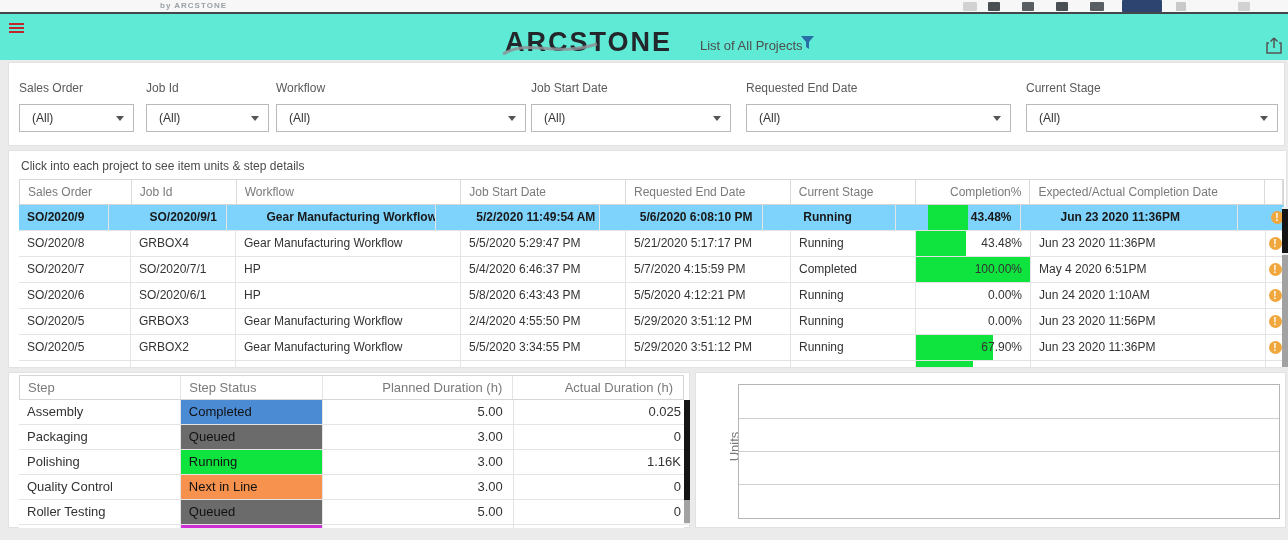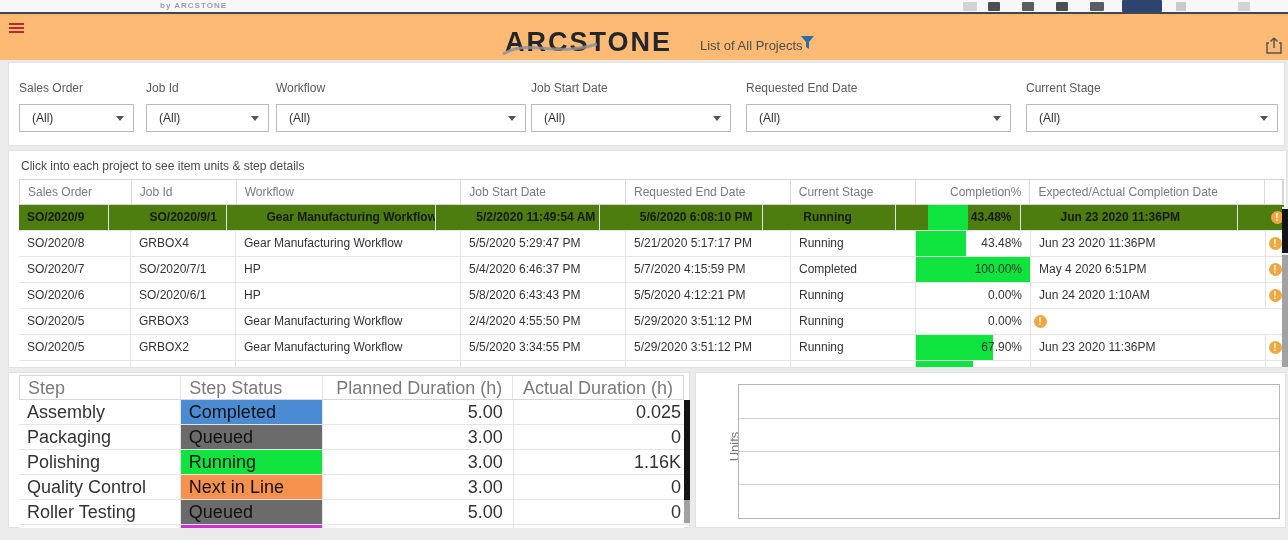--- a/index.html
+++ b/index.html
@@ -5,21 +5,21 @@
   html,body{margin:0;padding:0;background:#dcdcdc;font-family:"Liberation Sans",sans-serif;}
   #screen{position:relative;width:1288px;height:540px;background:#ebebeb;overflow:hidden;color:#333;}
 
   
   .top-strip{position:absolute;left:0;top:0;width:1288px;height:12px;background:#f7f7f7;}
   .brand-tagline{position:absolute;left:160px;top:1px;font-size:8px;font-weight:bold;color:#9aa0a6;letter-spacing:1px;}
   .mini-icon{position:absolute;top:2px;height:9px;border-radius:1px;}
   .strip-divider{position:absolute;left:0;top:12px;width:1288px;height:2px;background:#43474c;}
 
   
-  .app-header{position:absolute;left:0;top:14px;width:1288px;height:46px;background:#fdba74;}
+  .app-header{position:absolute;left:0;top:14px;width:1288px;height:46px;background:#5eead4;}
   .hamburger{position:absolute;left:9px;top:9px;width:15px;height:12px;cursor:pointer;}
   .hamburger span{display:block;height:2px;margin-bottom:2px;}
   .logo{position:absolute;left:505px;top:12px;width:172px;height:32px;}
   .logo-text{font-size:27px;font-weight:bold;letter-spacing:2px;color:#23262b;line-height:32px;}
   .logo-swoosh{position:absolute;left:-4px;top:2px;}
   .page-title{position:absolute;left:700px;top:24px;font-size:13px;color:#4e4e4e;}
   .title-filter-icon{position:absolute;left:801px;top:22px;}
   .export-icon{position:absolute;left:1266px;top:22px;cursor:pointer;}
 
   
@@ -51,21 +51,21 @@
   .warn-badge{display:inline-block;width:13px;height:13px;border-radius:50%;color:#fff;font-size:10px;font-weight:bold;line-height:13px;text-align:center;margin-top:6px;}
   .partial-prow{height:6px;border-bottom:none;}
   .vscroll{position:absolute;width:6px;}
   .vthumb{position:absolute;left:0;width:6px;background:#141414;}
   .vrest{position:absolute;left:0;width:6px;background:#a2a2a2;}
 
   
   .stable{position:absolute;left:10px;top:2px;width:665px;}
   .srow{display:flex;height:25px;box-sizing:border-box;border-bottom:1px solid #e4e4e4;background:#fff;}
   .srow.header{border:1px solid #d6d6d6;color:#7a7a7a;}
-  .scell{box-sizing:border-box;font-size:18px;line-height:24px;border-right:1px solid #e4e4e4;overflow:hidden;white-space:nowrap;}
+  .scell{box-sizing:border-box;font-size:13px;line-height:24px;border-right:1px solid #e4e4e4;overflow:hidden;white-space:nowrap;}
   .s1{width:167px;padding:0 8px;} .s2{width:147px;padding:0;} .s3{width:197px;text-align:right;padding:0 10px;}
   .s4{width:176px;text-align:right;padding:0 3px;border-right:none;}
   .status-chip{display:block;width:100%;height:100%;box-sizing:border-box;padding-left:8px;color:#111;}
   .partial-srow{height:3px;border-bottom:none;}
 
   
   .units-ylabel{position:absolute;left:8px;top:66px;font-size:13px;color:#777;transform:rotate(-90deg);transform-origin:center;width:60px;text-align:center;}
   .plot{position:absolute;left:42px;top:11px;width:540px;height:133px;border:1px solid #b5b5b5;}
   .gridline{position:absolute;left:0;width:100%;height:1px;background:#cfcfcf;}
 </style>
@@ -162,21 +162,21 @@
         <div class="pcell c2">Job Id</div>
         <div class="pcell c3">Workflow</div>
         <div class="pcell c4">Job Start Date</div>
         <div class="pcell c5">Requested End Date</div>
         <div class="pcell c6">Current Stage</div>
         <div class="pcell c7">Completion%</div>
         <div class="pcell c8">Expected/Actual Completion Date</div>
         <div class="pcell c9"></div>
       </div>
       <div id="projects-body">
-          <div class="prow selected" style="background: #4d7c0f; gap: 32px;">
+          <div class="prow selected" style="background: #7dd3fc; gap: 32px;">
             <div class="pcell c1">SO/2020/9</div>
             <div class="pcell c2">SO/2020/9/1</div>
             <div class="pcell c3">Gear Manufacturing Workflow</div>
             <div class="pcell c4">5/2/2020 11:49:54 AM</div>
             <div class="pcell c5">5/6/2020 6:08:10 PM</div>
             <div class="pcell c6">Running</div>
             <div class="pcell c7"><div class="cbar" style="width: 43.48%; background: rgb(15, 227, 62);"></div><span class="cbar-label">43.48%</span></div>
             <div class="pcell c8">Jun 23 2020 11:36PM</div>
             <div class="pcell c9"><span class="warn-badge" style="background: rgb(240, 167, 62);">!</span></div>
           </div>
@@ -214,20 +214,21 @@
             <div class="pcell c9"><span class="warn-badge" style="background: rgb(240, 167, 62);">!</span></div>
           </div>
           <div class="prow">
             <div class="pcell c1">SO/2020/5</div>
             <div class="pcell c2">GRBOX3</div>
             <div class="pcell c3">Gear Manufacturing Workflow</div>
             <div class="pcell c4">2/4/2020 4:55:50 PM</div>
             <div class="pcell c5">5/29/2020 3:51:12 PM</div>
             <div class="pcell c6">Running</div>
             <div class="pcell c7"><div class="cbar" style="width: 0%; background: rgb(15, 227, 62);"></div><span class="cbar-label">0.00%</span></div>
+            <div class="pcell c8">Jun 23 2020 11:56PM</div>
             <div class="pcell c9"><span class="warn-badge" style="background: rgb(240, 167, 62);">!</span></div>
           </div>
           <div class="prow">
             <div class="pcell c1">SO/2020/5</div>
             <div class="pcell c2">GRBOX2</div>
             <div class="pcell c3">Gear Manufacturing Workflow</div>
             <div class="pcell c4">5/5/2020 3:34:55 PM</div>
             <div class="pcell c5">5/29/2020 3:51:12 PM</div>
             <div class="pcell c6">Running</div>
             <div class="pcell c7"><div class="cbar" style="width: 67.9%; background: rgb(15, 227, 62);"></div><span class="cbar-label">67.90%</span></div>

